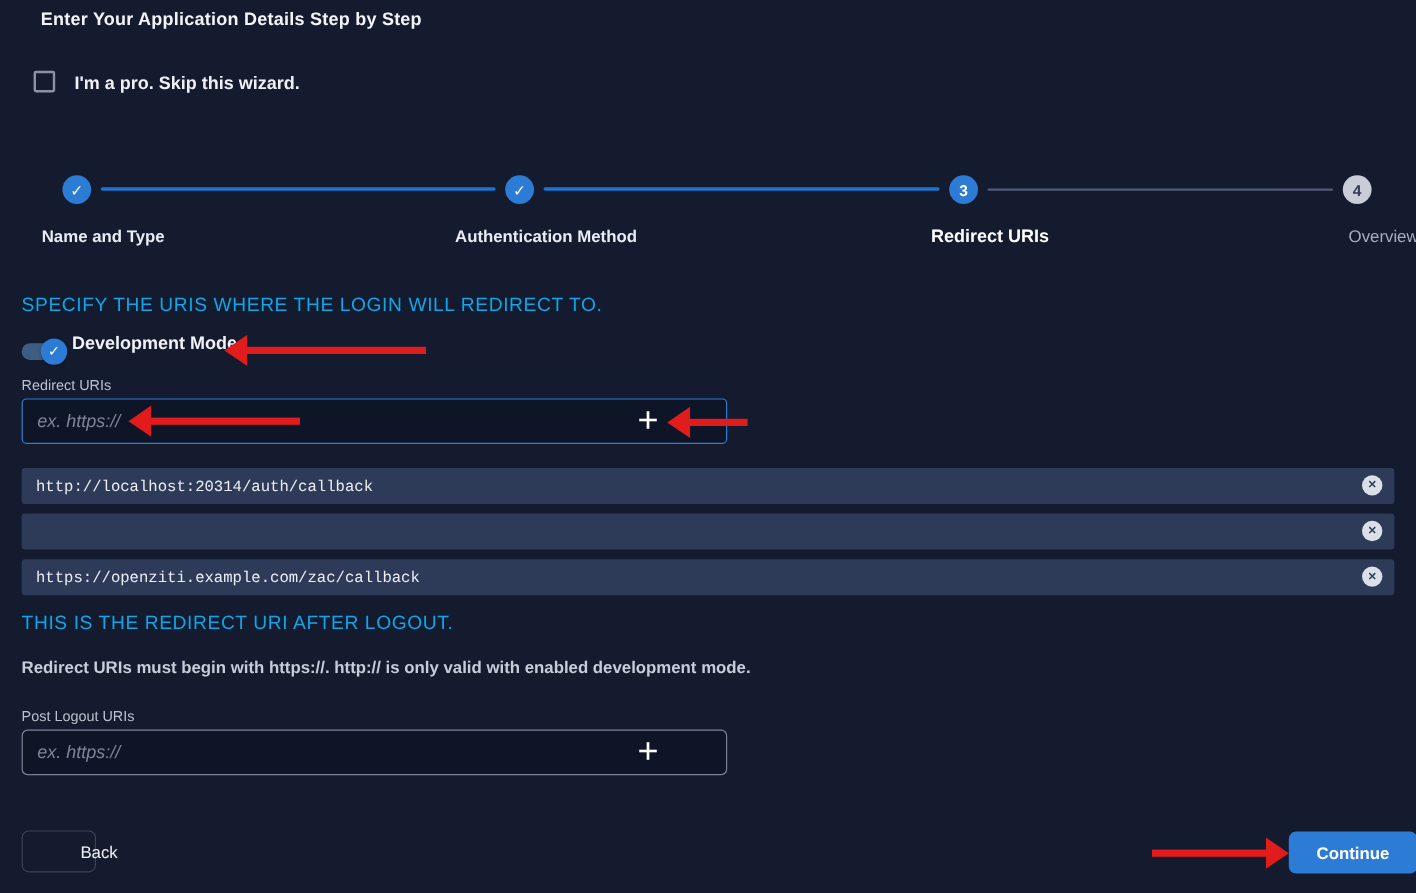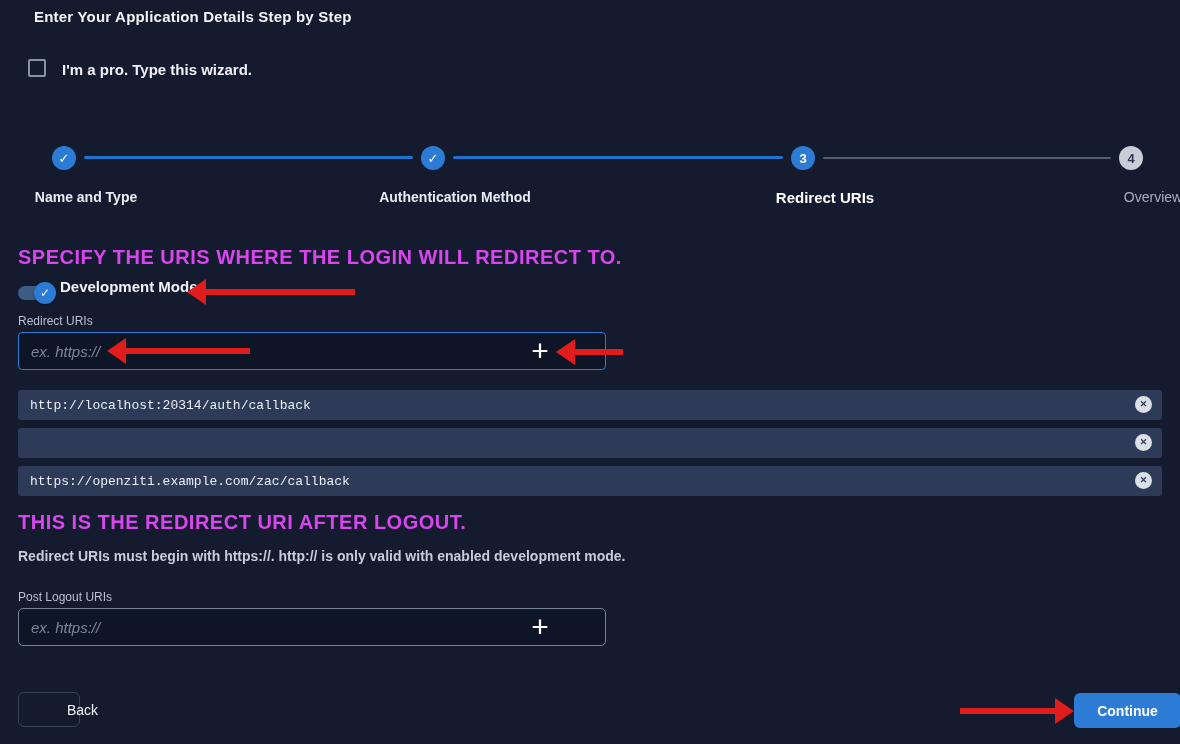--- a/index.html
+++ b/index.html
@@ -26,21 +26,21 @@
   .circle .check{color:#fff;font-size:13px;font-weight:700;line-height:1;}
   .circle .num{color:#fff;font-size:13px;font-weight:700;line-height:1;}
   .circle.upcoming .num{color:#313b52;}
   .line{top:156px;height:3px;border-radius:2px;}
   .line.blue{background:var(--line-blue);}
   .line.gray{background:var(--gray-line);height:2px;top:157px;}
   .step-label{top:189px;font-size:14px;font-weight:700;color:#e9ecf2;transform:translateX(-50%);white-space:nowrap;padding-left:44px;}
   .step-label.current{font-size:15px;color:#ffffff;}
   .step-label.upcoming{font-weight:400;color:var(--muted-text);}
   
-  .section-heading{left:18px;font-size:20px;font-weight:700;letter-spacing:.5px;color:#d946ef;}
+  .section-heading{left:18px;font-size:16px;font-weight:400;letter-spacing:.5px;color:#0ea5e9;}
   
   .toggle{left:18px;top:282px;width:38px;height:22px;cursor:pointer;}
   .toggle .track{position:absolute;left:0;top:4px;width:34px;height:14px;border-radius:7px;background:#3e5d82;}
   .toggle .thumb{position:absolute;left:16px;top:0;width:22px;height:22px;border-radius:50%;background:var(--accent-blue);display:flex;align-items:center;justify-content:center;box-shadow:0 1px 2px rgba(0,0,0,.4);}
   .toggle .thumb .check{color:#fff;font-size:12px;font-weight:700;line-height:1;}
   .toggle-label{left:60px;top:278px;font-size:15px;font-weight:700;color:#f0f2f7;}
   
   .field-label{left:18px;font-size:12px;color:var(--field-label);}
   .uri-input{left:18px;width:588px;height:38px;background:#0e1526;border:1px solid #78839a;border-radius:5px;
     padding:0 12px;color:#e8ebf1;font-size:15px;outline:none;}
@@ -64,21 +64,21 @@
   .arrow.left .tail{left:18px;right:0;}
   .arrow.right .head{right:0;border-left:19px solid var(--arrow-red);}
   .arrow.right .tail{left:0;right:18px;}
 </style>
 </head>
 <body>
 
 <h1 class="abs title">Enter Your Application Details Step by Step</h1>
 
 <span class="abs checkbox"></span>
-<span class="abs skip-label">I'm a pro. Type this wizard.</span>
+<span class="abs skip-label">I'm a pro. Skip this wizard.</span>
 
 <div>
   <div class="abs circle done" style="left:52px">
     <span class="check">✓</span>
   </div>
   <div class="abs line blue" style="left:84px;width:329px"></div>
   <div class="abs circle done" style="left:421px">
     <span class="check">✓</span>
   </div>
   <div class="abs line blue" style="left:453px;width:330px"></div>

